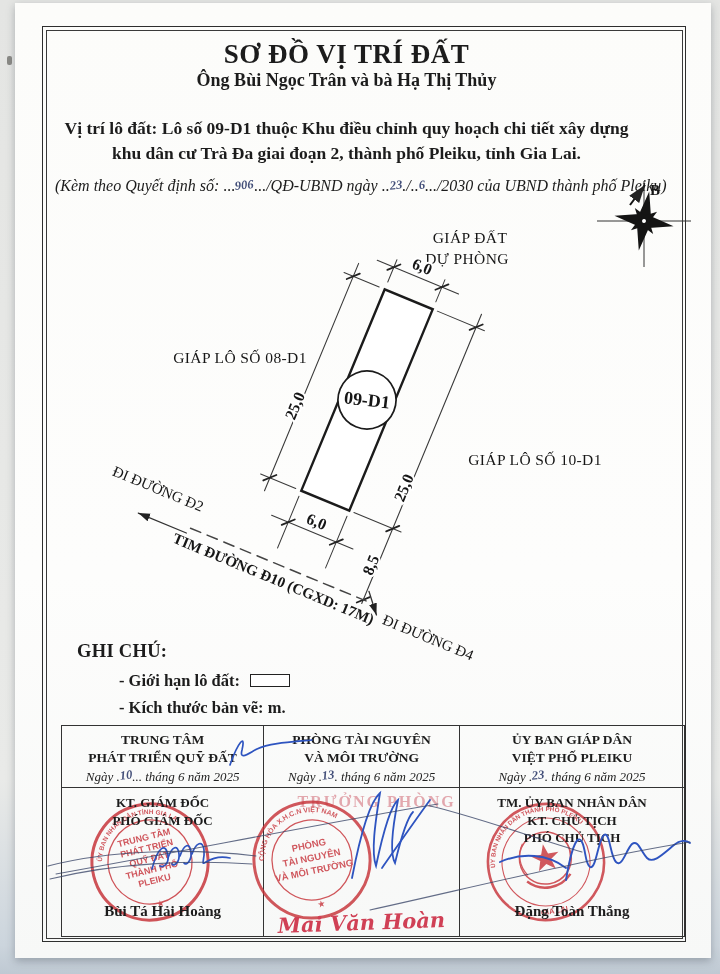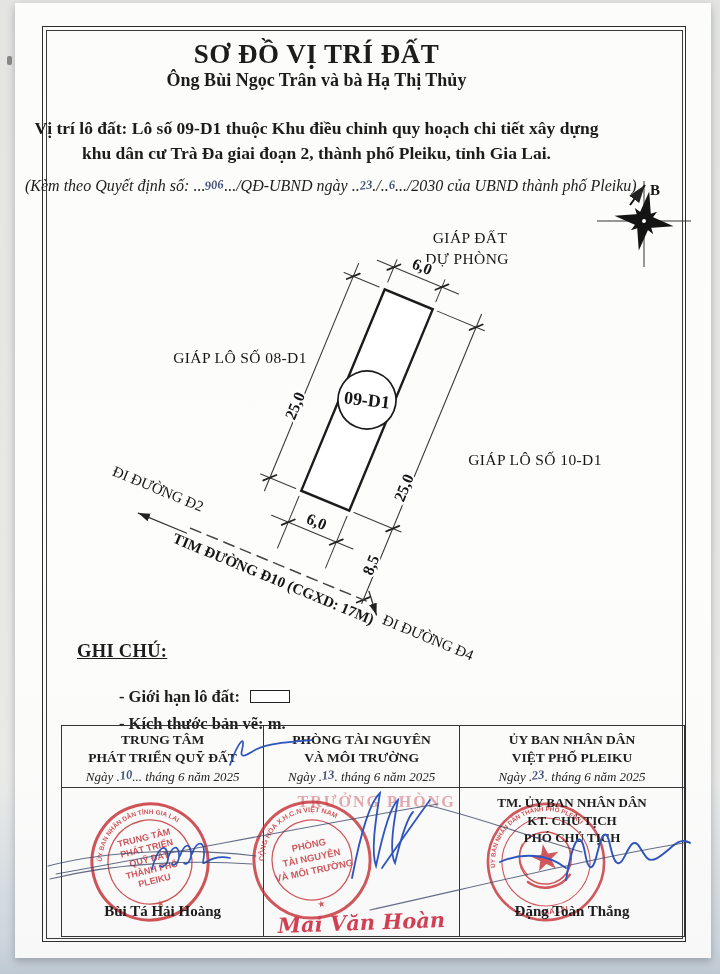--- a/index.html
+++ b/index.html
@@ -13,35 +13,35 @@
     background:linear-gradient(180deg,#fcfcfa 0%,#fdfdfc 60%,#f7f8f7 100%);
     box-shadow:0 3px 8px rgba(60,70,80,.35);
   }
   .frame{
     position:absolute;left:27px;top:23px;width:642px;height:914px;
     border:1.6px solid #2e2e2e;
   }
   .frame::before{
     content:"";position:absolute;inset:2.5px;border:1px solid #3a3a3a;pointer-events:none;
   }
-  .hdr{position:absolute;left:10px;top:36px;width:583px;text-align:center;}
+  .hdr{position:absolute;left:40px;top:36px;width:583px;text-align:center;}
   .title{font-size:27px;font-weight:bold;letter-spacing:.5px;}
   .owners{font-size:18px;font-weight:bold;}
   .loc{font-size:17.5px;font-weight:bold;margin:25px auto 0;max-width:600px;line-height:1.45;}
   .decree{font-size:16px;font-style:italic;margin-top:10px;white-space:nowrap;}
   .pen-ink{color:#44507a;font-size:12.5px;font-weight:bold;display:inline-block;transform:rotate(-6deg) translateY(-2px);}
   .dgm{position:absolute;left:30px;top:172px;overflow:visible;}
   .dgm text{font-family:"Liberation Serif","DejaVu Serif",serif;fill:#161616;}
   .dimlbl{font-size:16px;font-weight:bold;paint-order:stroke;stroke:#fff;stroke-width:4px;}
   .adj{font-size:15.5px;letter-spacing:.4px;}
   .roadlbl{font-size:15px;}
   .roadlbl.b{font-weight:bold;}
   .legend{position:absolute;left:62px;top:638px;}
-  .legend h3{margin:0;font-size:18.5px;text-decoration:underline;letter-spacing:.3px;}
-  .legend .items{margin:22px 0 0 42px;font-size:16.5px;font-weight:bold;line-height:1.62;}
+  .legend h3{margin:0;font-size:18.5px;letter-spacing:.3px;}
+  .legend .items{margin:6px 0 0 42px;font-size:16.5px;font-weight:bold;line-height:1.62;}
   .lgbox{display:inline-block;width:38px;height:11px;border:1.7px solid #222;vertical-align:-1px;margin-left:10px;background:#fff;}
   .sup{font-size:11px;vertical-align:7px;}
   .tbl{position:absolute;left:46px;top:722px;width:622px;height:210px;border:1.3px solid #333;display:grid;grid-template-columns:32.5% 31.5% 36%;grid-template-rows:62px 1fr;}
   .tc{border-right:1.2px solid #333;text-align:center;position:relative;}
   .tc.last{border-right:none;}
   .th{border-bottom:1.2px solid #333;padding-top:5px;}
   .org{font-size:13.5px;font-weight:bold;line-height:1.3;}
   .dateln{font-size:13px;font-style:italic;margin-top:3px;color:#222;}
   .sigtitle{font-size:13px;font-weight:bold;line-height:1.35;margin-top:6px;position:relative;z-index:6;}
   .faintrole{position:absolute;left:0;right:-30px;top:5px;font-size:16px;font-weight:bold;letter-spacing:2px;color:rgba(193,44,63,.40);z-index:2;}
@@ -167,26 +167,30 @@
       <div class="org">TRUNG TÂM</div>
       <div class="org">PHÁT TRIỂN QUỸ ĐẤT</div>
       <div class="dateln"><span>Ngày</span> .<span class="pen-ink">10</span>... <span>tháng 6 năm 2025</span></div>
     </div>
     <div class="tc th">
       <div class="org">PHÒNG TÀI NGUYÊN</div>
       <div class="org">VÀ MÔI TRƯỜNG</div>
       <div class="dateln"><span>Ngày</span> .<span class="pen-ink">13</span>. <span>tháng 6 năm 2025</span></div>
     </div>
     <div class="tc th last">
-      <div class="org">ỦY BAN NHÂN DÂN</div>
+      <div class="org">ỦY BAN GIÁP DÂN</div>
       <div class="org">VIỆT PHỐ PLEIKU</div>
       <div class="dateln"><span>Ngày</span> .<span class="pen-ink">23</span>. <span>tháng 6 năm 2025</span></div>
     </div>
 
     <div class="tc">
+      <div class="sigtitle">
+          <div>KT. GIÁM ĐỐC</div>
+          <div>PHÓ GIÁM ĐỐC</div>
+        </div>
       <div class="signame">Bùi Tá Hải Hoàng</div>
     </div>
     <div class="tc">
       <div class="faintrole">TRƯỞNG PHÒNG</div>
       <div class="signame red">Mai Văn Hoàn</div>
     </div>
     <div class="tc last">
       <div class="sigtitle">
           <div>TM. ỦY BAN NHÂN DÂN</div>
           <div>KT. CHỦ TỊCH</div>

